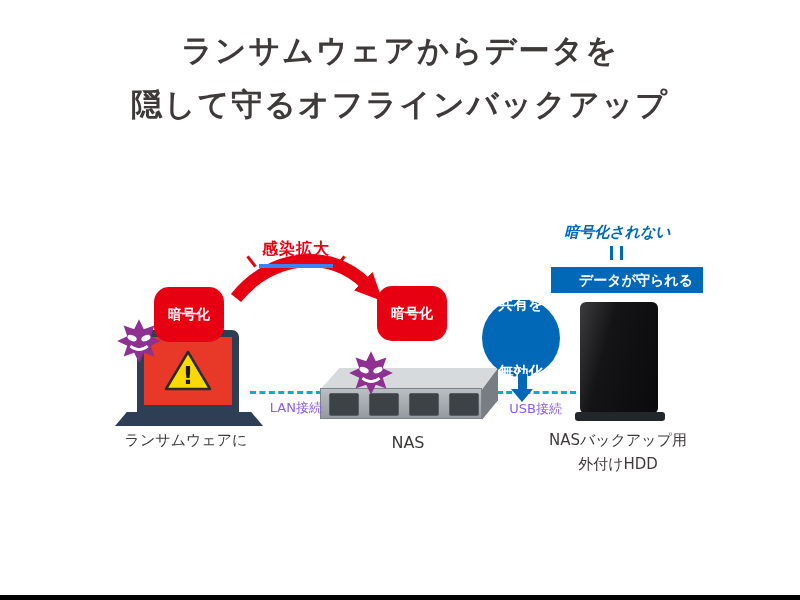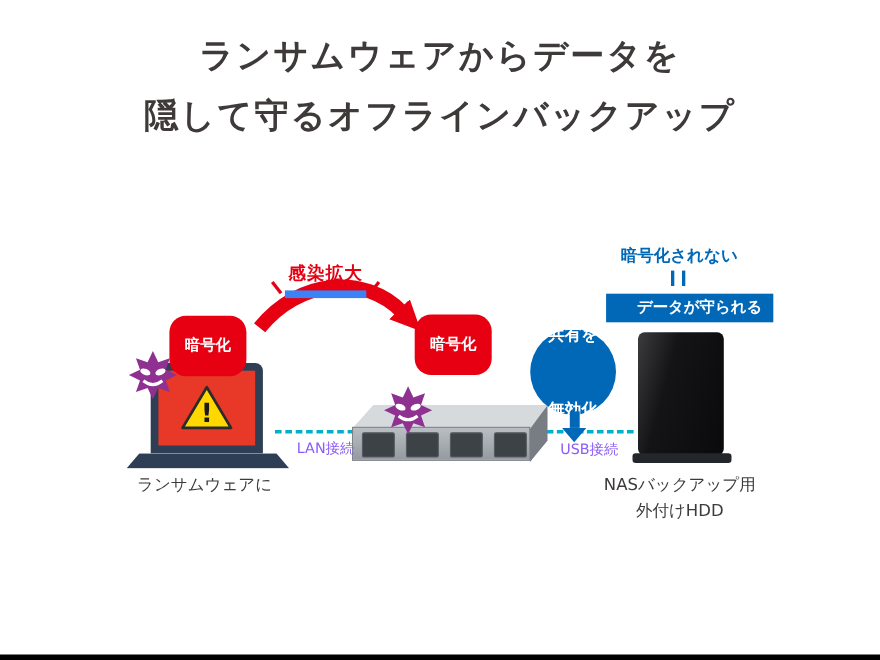--- a/index.html
+++ b/index.html
@@ -13,37 +13,37 @@
     font-weight:bold; color:#3e3a39; font-size:31px; letter-spacing:2px;
   }
   .badge-red {
     position:absolute; background:#e60012; color:#fff; font-size:14px;
     font-weight:bold; padding:19px 14px; border-radius:15px; line-height:1.2;
     z-index:5;
   }
   .infection {
     position:absolute; left:259px; top:239px; color:#e60012; font-weight:bold;
     font-size:16px; letter-spacing:1px; padding:0 3px 4px 3px;
-    border-bottom:7px solid #3b82f6; z-index:6;
+    border-bottom:4px solid #3b82f6; z-index:6;
   }
   .tick { position:absolute; width:3px; height:13px; background:#e60012; bottom:-4px; }
   .tick-left  { left:-9px;  transform:rotate(-38deg); }
   .tick-right { right:-9px; transform:rotate(38deg); }
   .conn-line  { position:absolute; border-top:3px dashed #00afc8; z-index:1; }
   .conn-label { position:absolute; color:#8b5cf6; font-weight:normal; font-size:13px; text-align:right; z-index:4; }
   .blue-circle {
     position:absolute; left:482px; top:299px; width:78px; height:78px;
     border-radius:50%; background:#0068b7; color:#fff; display:flex;
     flex-direction:column; align-items:center; justify-content:center;
     font-weight:bold; font-size:15px; line-height:1.35; z-index:5; text-align:center;gap:48px;
   }
   .caption {
     position:absolute; text-align:center; color:#3e3a39; font-size:15px; line-height:1.6;
   }
-  .blue-note  { position:absolute; color:#0068b7; font-weight:bold; font-size:15px; text-align:center; }
+  .blue-note  { position:absolute; color:#0068b7; font-weight:bold; font-size:15px; text-align:center;font-style:italic; }
   .blue-box {
     position:absolute; background:#0068b7; color:#fff; font-size:14px;
     font-weight:bold; padding:4px 10px; line-height:1.3;
   }
   .equals-mark {
     position:absolute; width:13px; height:14px;
     border-left:3.5px solid #0068b7; border-right:3.5px solid #0068b7;
     box-sizing:border-box;
   }
   .bay {
@@ -135,20 +135,21 @@
     <div style="position:absolute; left:0; top:110px; width:90px; height:9px; background:#23272b; border-radius:3px;"></div>
   </div>
 
   <div class="blue-note" style="left:535px; top:223px; width:165px;">暗号化されない</div>
   <div class="equals-mark" style="left:610px; top:246px;"></div>
   <div class="blue-box" style="left:551px; top:267px;padding-left:28px;">データが守られる</div>
 
   <div class="caption" style="left:98px; top:428px; width:176px;">
     <div>ランサムウェアに</div>
   </div>
+  <div class="caption" style="left:358px; top:430px; width:100px; font-size:16px;">NAS</div>
   <div class="caption" style="left:528px; top:428px; width:180px;">
     <div>NASバックアップ用</div>
     <div>外付けHDD</div>
   </div>
 
   <div class="bottom-bar"></div>
 
 </div>
 
 </body></html>

